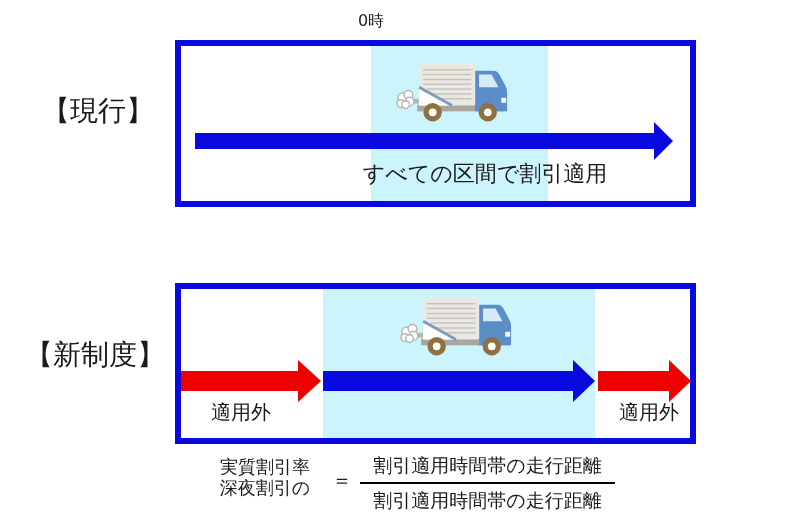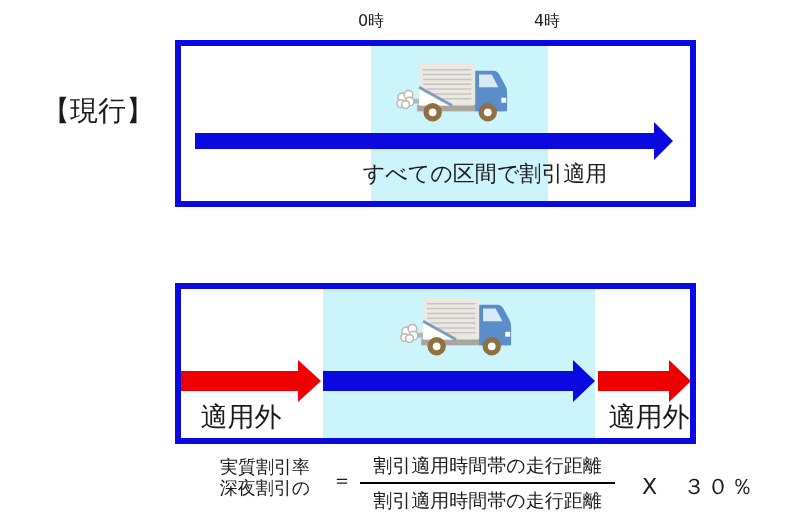--- a/index.html
+++ b/index.html
@@ -10,21 +10,21 @@
   }
   html,body{margin:0;padding:0;background:#fff;}
   body{font-family:"DejaVu Sans","Liberation Sans",sans-serif;color:var(--ink);}
   .canvas{position:relative;width:801px;height:517px;background:#fff;overflow:hidden;}
   .abs{position:absolute;}
   .sys-label{font-size:28px;line-height:1.1;white-space:nowrap;}
   .frame{box-sizing:border-box;border:6px solid var(--blue);background:#fff;}
   .cyanzone{background:var(--cyan);}
   .timelabel{font-size:16px;text-align:center;white-space:nowrap;}
   .caption{font-size:22px;text-align:center;white-space:nowrap;}
-  .zonelabel{font-size:27px;text-align:center;white-space:nowrap;}
+  .zonelabel{font-size:20px;text-align:center;white-space:nowrap;}
   .arrow-blue{fill:var(--blue);}
   .arrow-red{fill:var(--red);}
   .formula-lhs{font-size:18px;line-height:21px;text-align:center;white-space:nowrap;}
   .formula-eq{font-size:20px;text-align:center;}
   .fraction{width:255px;text-align:center;}
   .fraction .num{font-size:19px;padding-bottom:3px;border-bottom:2.5px solid #000;white-space:nowrap;}
   .fraction .den{font-size:19px;padding-top:4px;white-space:nowrap;}
   .formula-mult{font-size:22px;white-space:nowrap;letter-spacing:2px;}
   svg{display:block;}
 </style>
@@ -33,21 +33,20 @@
 
 <div class="canvas">
 
   <div class="abs sys-label" style="left:42px;top:96px;">【現行】</div>
 
   <div class="abs frame" style="left:175px;top:40px;width:521px;height:167px;"></div>
 
   <div class="abs cyanzone" style="left:371px;top:46px;width:177px;height:155px;"></div>
 
   <div class="abs timelabel" style="left:331px;top:11px;width:80px;">0時</div>
-  <div class="abs timelabel" style="left:507px;top:11px;width:80px;">4時</div>
 
   <svg class="abs" style="left:394px;top:60px;" width="116" height="64" viewBox="0 0 120 64">
     <g>
       <rect x="16" y="39" width="10" height="5" fill="#b8b6ae"></rect>
       <g fill="#ffffff" stroke="#b8b6ae" stroke-width="1.5">
         <circle cx="9" cy="38" r="5"></circle>
           <circle cx="15" cy="35" r="4.5"></circle>
         <circle cx="16" cy="42" r="4.5"></circle>
           <circle cx="7" cy="44" r="4"></circle>
         <circle cx="12" cy="45" r="4"></circle>
@@ -78,20 +77,21 @@
         <circle cx="97" cy="53" r="4"></circle>
       </g>
   </svg>
 
   <svg class="abs" style="left:195px;top:122px;" width="478" height="38" viewBox="0 0 478 38">
     <polygon class="arrow-blue" points="0,11 459,11 459,0 478,19 459,38 459,27 0,27"></polygon>
   </svg>
 
   <div class="abs caption" style="left:317px;top:159px;width:260px;margin-left:38px;">すべての区間で割引適用</div>
 
+  <div class="abs sys-label" style="left:25px;top:340px;">【新制度】</div>
 
   <div class="abs frame" style="left:175px;top:283px;width:521px;height:161px;"></div>
 
   <div class="abs cyanzone" style="left:323px;top:289px;width:272px;height:149px;"></div>
 
 
   <svg class="abs" style="left:398px;top:294px;" width="116" height="64" viewBox="0 0 120 64">
     <g>
       <rect x="16" y="39" width="10" height="5" fill="#b8b6ae"></rect>
       <g fill="#ffffff" stroke="#b8b6ae" stroke-width="1.5">
@@ -148,15 +148,14 @@
     <div>深夜割引の</div>
   </div>
 
   <div class="abs formula-eq" style="left:328px;top:467px;width:28px;">＝</div>
 
   <div class="abs fraction" style="left:360px;top:453px;">
     <div class="num">割引適用時間帯の走行距離</div>
     <div class="den">割引適用時間帯の走行距離</div>
   </div>
 
-  <div class="abs formula-mult" style="left:642px;top:472px;">X　３０％</div>
 
 </div>
 
 </body></html>

